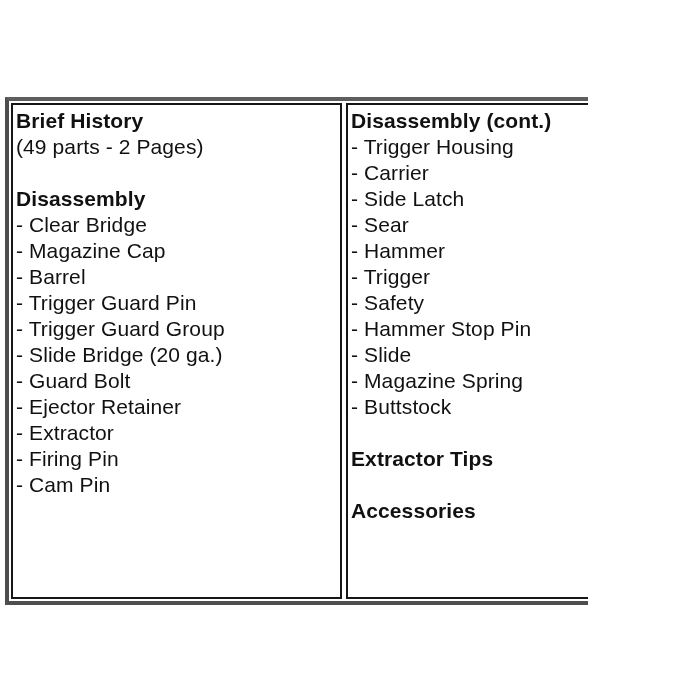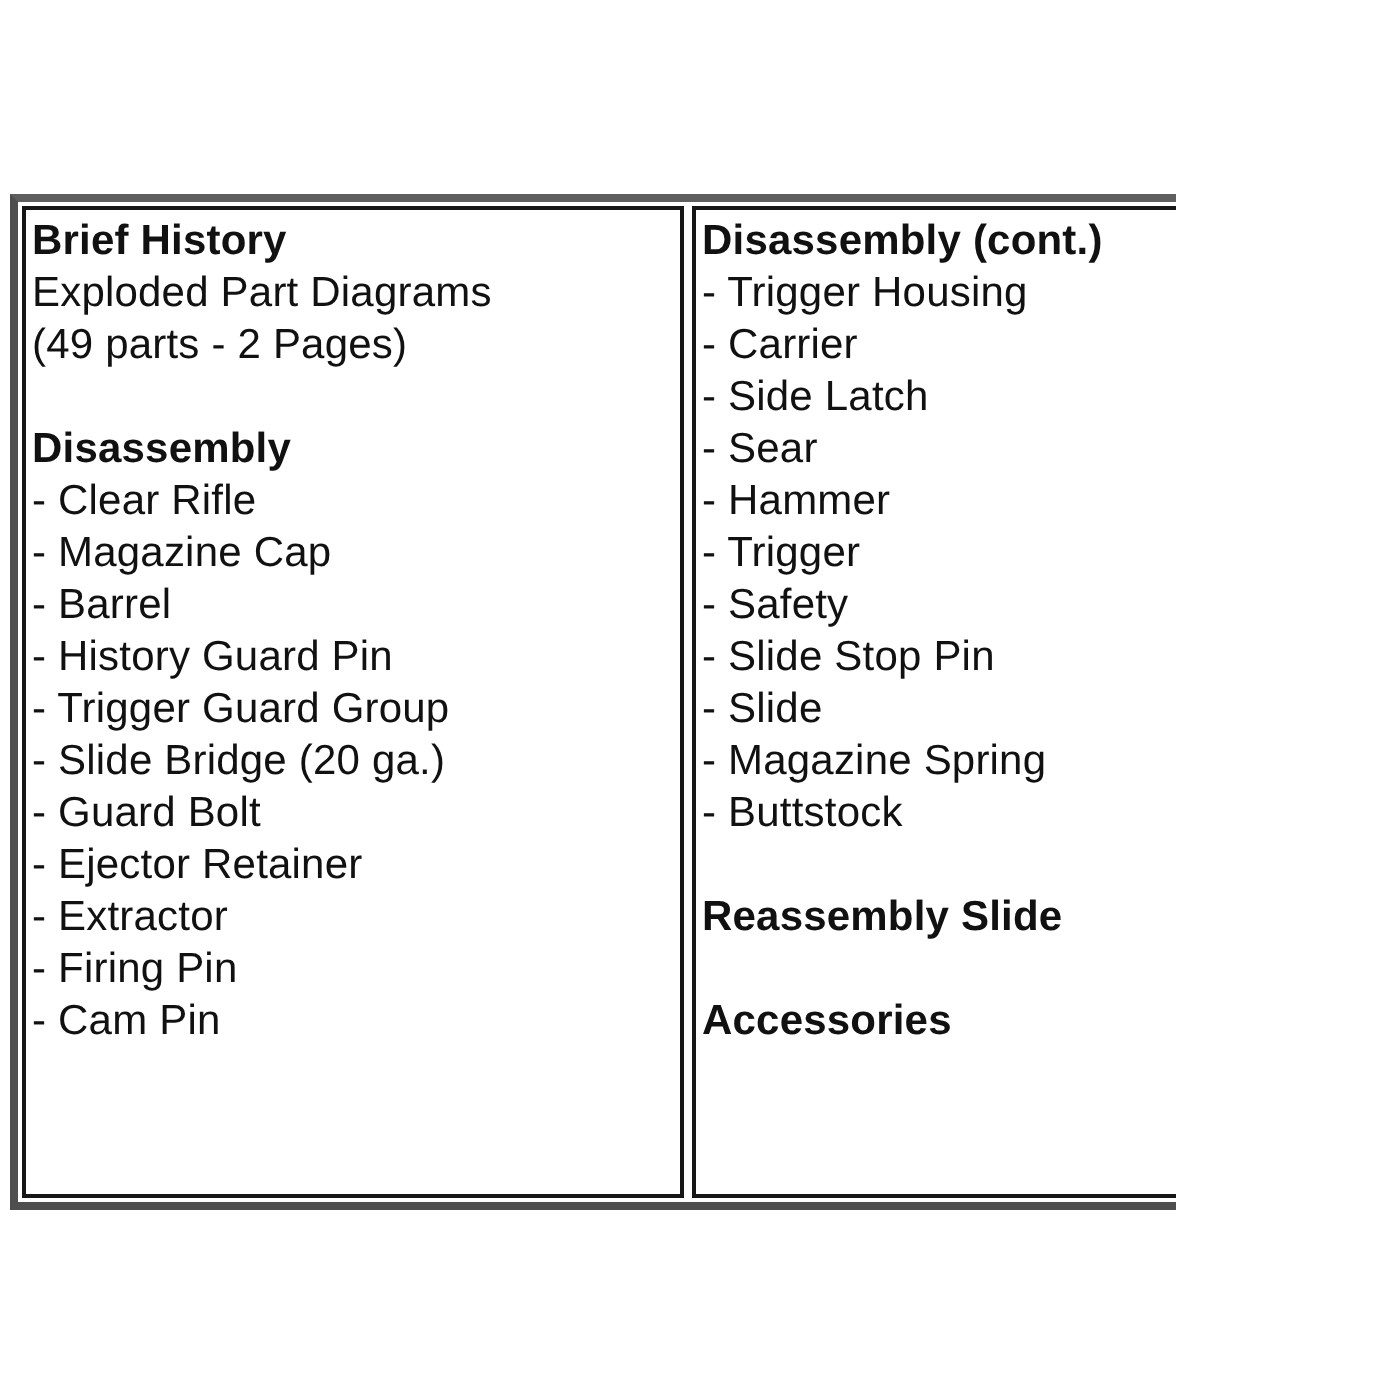--- a/index.html
+++ b/index.html
@@ -49,50 +49,49 @@
   .line.bold { font-weight: bold; }
 </style>
 </head>
 <body>
 
 <div class="stage">
   <div class="toc-panel">
 
     <div class="toc-column left">
       <div class="line bold">Brief History</div>
-      <div class="line">Exploded Part Diagrams</div>
       <div class="line">(49 parts - 2 Pages)</div>
       <div class="line"></div>
       <div class="line bold">Disassembly</div>
-      <div class="line">- Clear Rifle</div>
+      <div class="line">- Clear Bridge</div>
       <div class="line">- Magazine Cap</div>
       <div class="line">- Barrel</div>
-      <div class="line">- History Guard Pin</div>
+      <div class="line">- Trigger Guard Pin</div>
       <div class="line">- Trigger Guard Group</div>
       <div class="line">- Slide Bridge (20 ga.)</div>
       <div class="line">- Guard Bolt</div>
       <div class="line">- Ejector Retainer</div>
       <div class="line">- Extractor</div>
       <div class="line">- Firing Pin</div>
       <div class="line">- Cam Pin</div>
     </div>
 
     <div class="toc-column right">
       <div class="line bold">Disassembly (cont.)</div>
       <div class="line">- Trigger Housing</div>
       <div class="line">- Carrier</div>
       <div class="line">- Side Latch</div>
       <div class="line">- Sear</div>
       <div class="line">- Hammer</div>
       <div class="line">- Trigger</div>
       <div class="line">- Safety</div>
-      <div class="line">- Slide Stop Pin</div>
+      <div class="line">- Hammer Stop Pin</div>
       <div class="line">- Slide</div>
       <div class="line">- Magazine Spring</div>
       <div class="line">- Buttstock</div>
       <div class="line"></div>
-      <div class="line bold">Reassembly Slide</div>
+      <div class="line bold">Extractor Tips</div>
       <div class="line"></div>
       <div class="line bold">Accessories</div>
     </div>
 
   </div>
 </div>
 
 </body></html>

